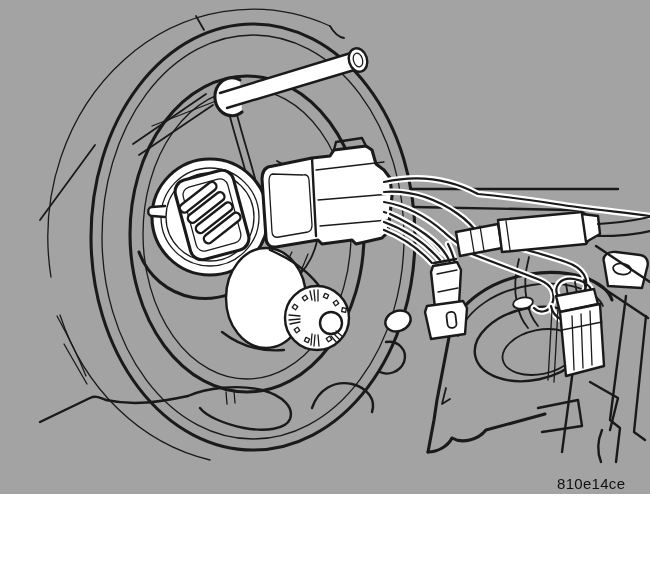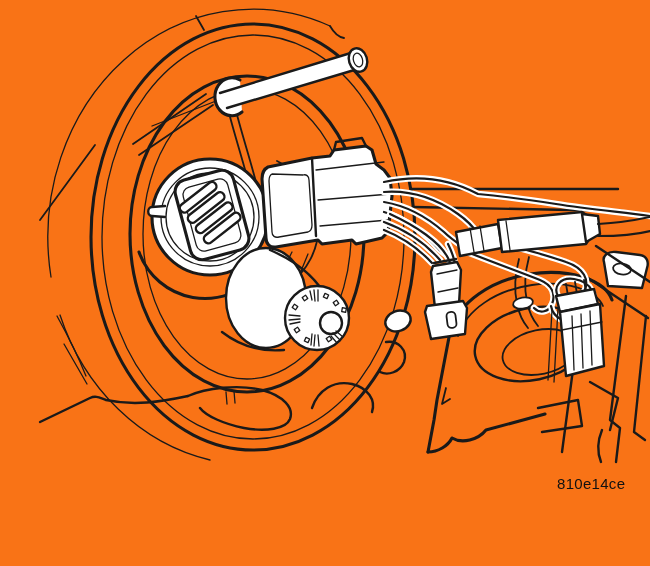--- a/index.html
+++ b/index.html
@@ -1,16 +1,16 @@
 <!DOCTYPE html>
 <html><head>
 <meta charset="utf-8">
 <style>
   html,body{margin:0;padding:0;background:#fff;}
-  .page{position:relative;width:650px;height:566px;background:#f97316;overflow:hidden;
+  .page{position:relative;width:650px;height:494px;background:#a3a3a3;overflow:hidden;
         font-family:"Liberation Sans",sans-serif;}
   .stage{position:absolute;inset:0;}
   
   .ink   {stroke:#1a1a1a;fill:none;stroke-linecap:round;stroke-linejoin:round;}
   .thin  {stroke-width:1.3;}
   .med   {stroke-width:1.8;}
   .std   {stroke-width:2.4;}
   .thick {stroke-width:3.1;}
   .wfill {fill:#ffffff;}
   .halo  {stroke:#ffffff;fill:none;stroke-width:6.5;stroke-linecap:round;stroke-linejoin:round;}

